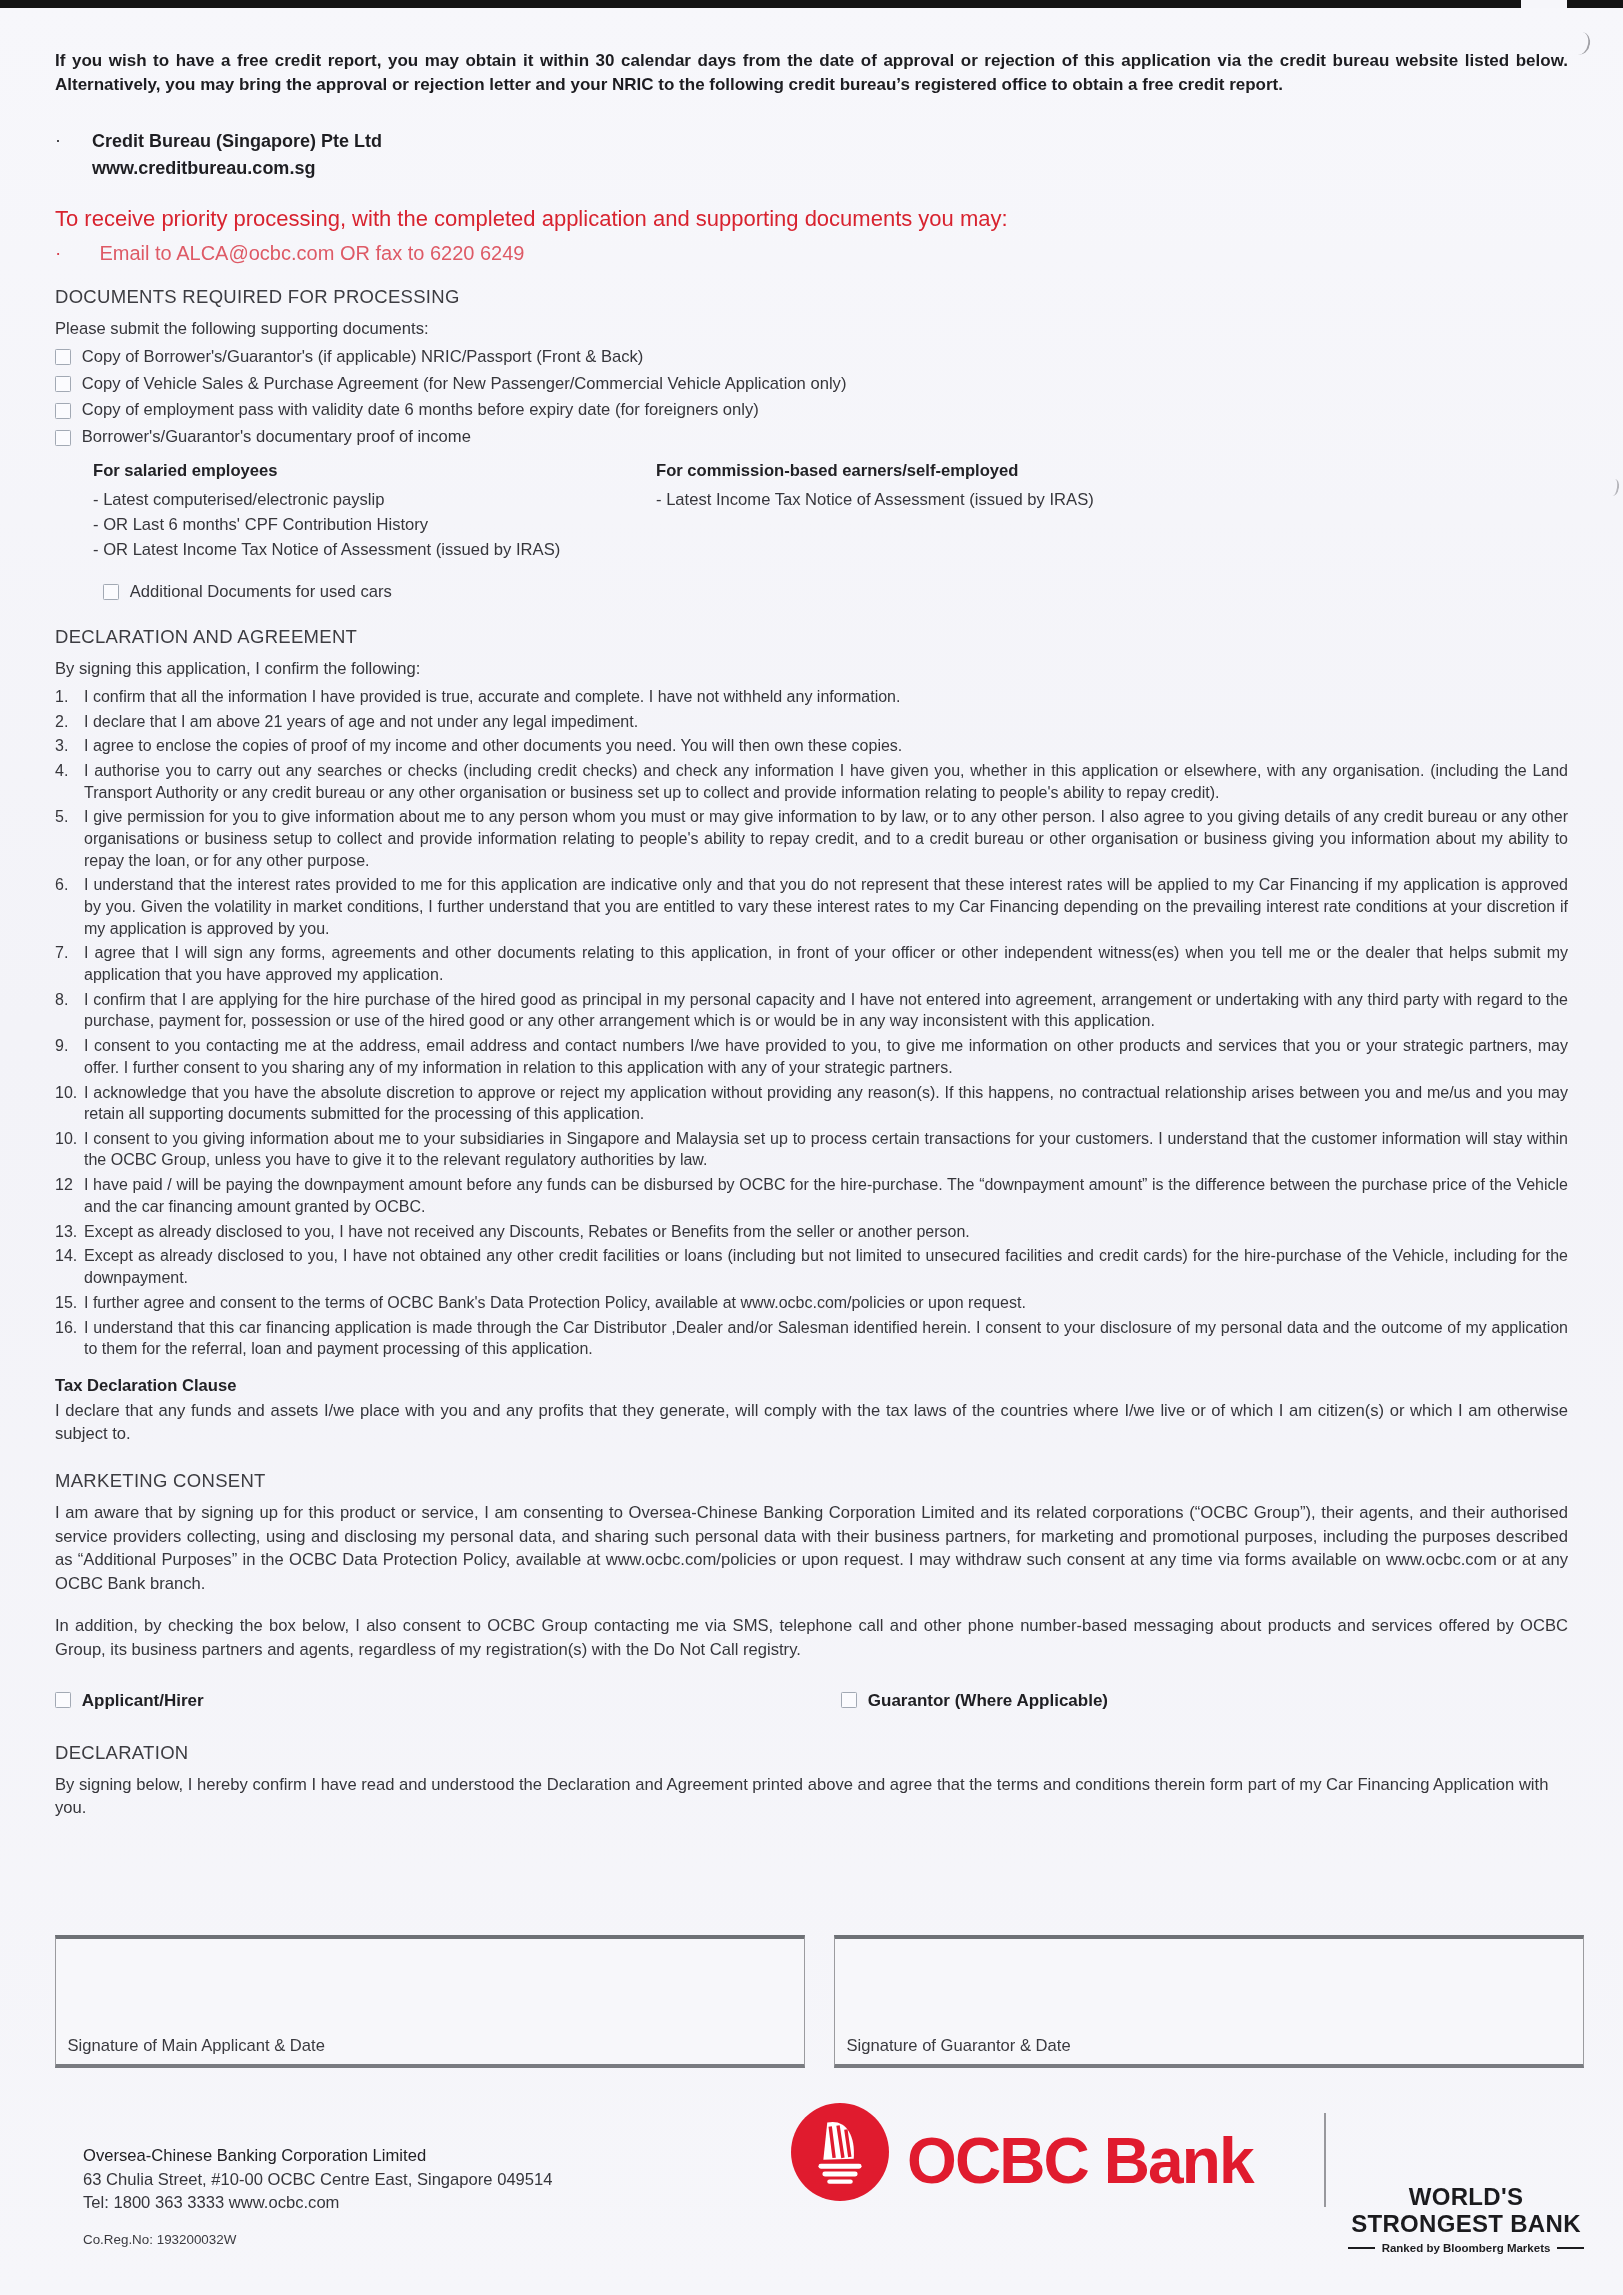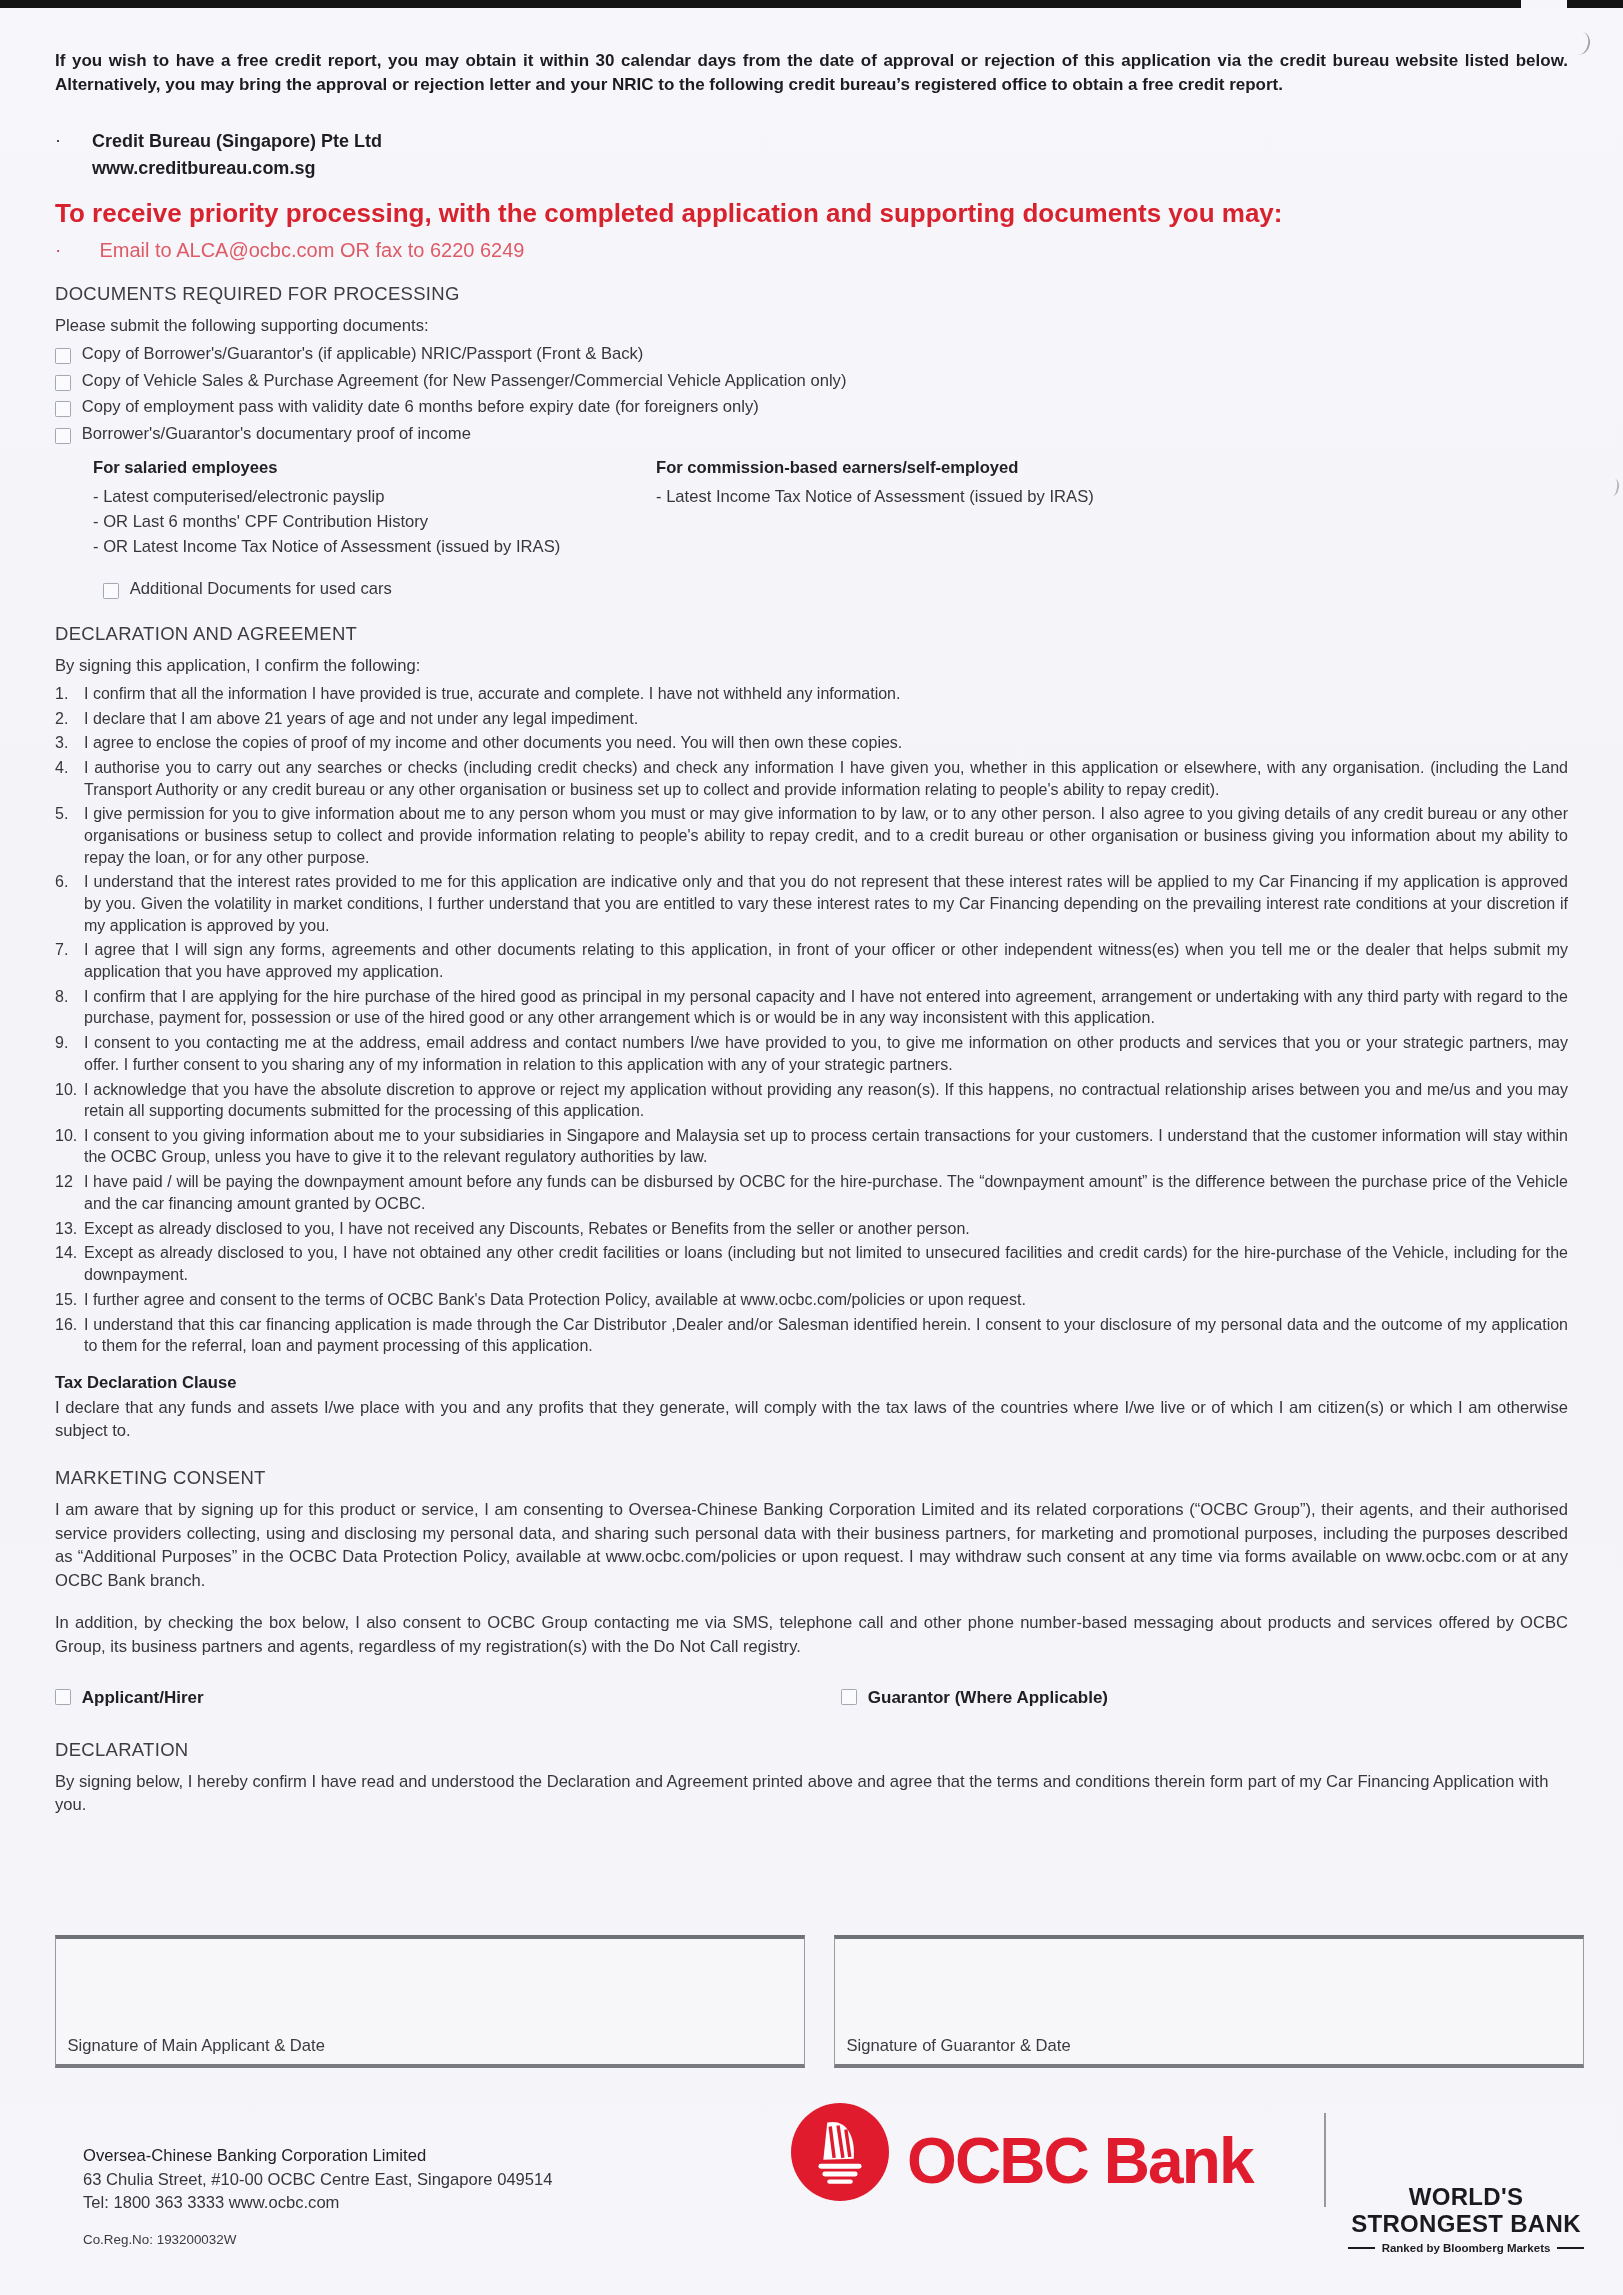--- a/index.html
+++ b/index.html
@@ -7,27 +7,27 @@
         font-family:"Liberation Sans",sans-serif;color:#36363b;overflow:hidden;}
   .topbar{position:absolute;top:0;left:0;width:100%;height:8.3px;
         background:linear-gradient(to right,#141414 0,#141414 1521px,#f6f6fa 1521px,#f6f6fa 1567px,#141414 1567px,#141414 100%);}
   .content{position:absolute;left:55px;top:8.3px;width:1513px;height:1924px;overflow:hidden;}
   p{margin:0;}
   .bold{font-weight:normal;color:#202024;}
   .intro{margin-top:41px;font-size:17px;line-height:24px;font-weight:bold;color:#1d1d21;text-align:justify;}
   .bullet-row{display:flex;margin-top:31px;}
   .bullet-dot{width:37px;flex:none;font-size:18px;color:#2a2a2e;padding-top:1.3px;}
   .bureau{font-size:18px;line-height:27px;font-weight:bold;color:#1e1e22;}
-  .red-head{margin-top:16px;font-size:26px;font-weight:bold;color:#d8232f;}
+  .red-head{margin-top:24px;font-size:22px;font-weight:normal;color:#d8232f;}
   .red-row{display:flex;margin-top:10.2px;}
   .red-dot{width:19px;flex:none;color:#d8404d;font-size:19px;}
   .red-line{font-size:20px;color:#de5a66;padding-left:25.5px;}
   .sect-head{font-size:18.5px;color:#3c3c41;letter-spacing:0.3px;}
   .lead{margin-top:10.2px;font-size:16.6px;line-height:21.6px;}
-  .cbrow{display:flex;align-items:flex-end;margin-bottom:5.7px;font-size:16.6px;line-height:21px;}
+  .cbrow{display:flex;align-items:center;margin-bottom:5.7px;font-size:16.6px;line-height:21px;}
   .cb{width:14px;height:14px;border:1.3px solid #a2a9b4;background:#fbfbfe;flex:none;margin:1.9px 10.8px 0 0;border-radius:1.3px;}
   .twocol{display:flex;margin-top:14px;margin-left:38px;}
   .col-l{width:563px;flex:none;}
   .col-r{flex:1;}
   .colhead{font-size:16.6px;font-weight:bold;color:#222226;margin-bottom:6.4px;}
   .colitem{font-size:16.6px;line-height:23.6px;margin-bottom:1.9px;}
   .used-items{margin-left:38px;margin-top:5.1px;}
   .used-items div{font-size:16.6px;line-height:23.6px;}
   .agr-list{margin-top:6.4px;}
   .li{display:flex;margin-bottom:3.2px;font-size:16px;line-height:21.6px;}

